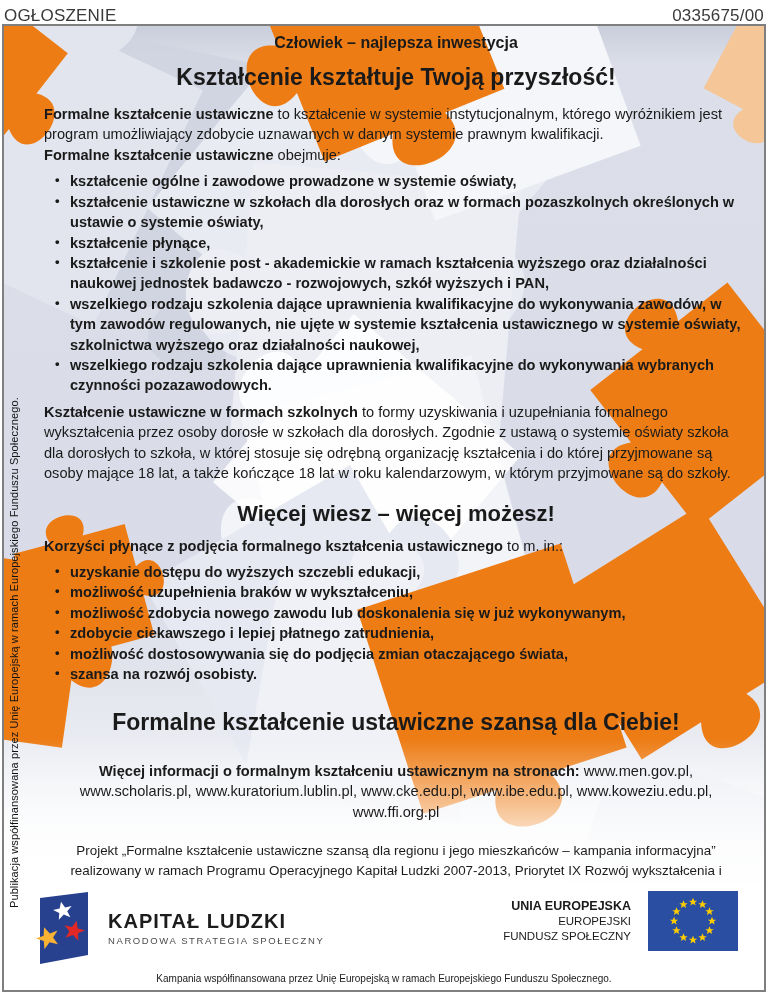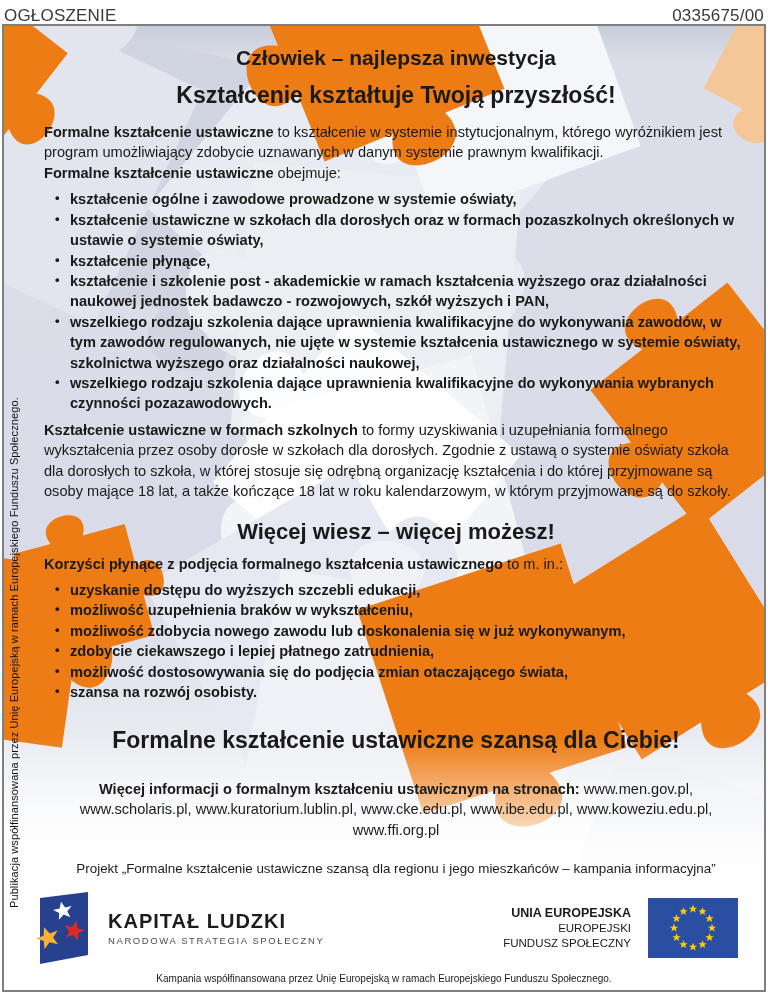--- a/index.html
+++ b/index.html
@@ -25,35 +25,35 @@
     position:absolute;left:0;right:0;top:74%;height:18%;
     background:linear-gradient(180deg,rgba(255,255,255,0) 0%,rgba(255,255,255,.9) 65%,#fff 100%);
     pointer-events:none;
   }
   .sidebar-vertical{
     position:absolute;left:4px;top:882px;width:560px;
     transform:rotate(-90deg);transform-origin:left top;
     font-size:11px;color:#111;white-space:nowrap;z-index:5;letter-spacing:.1px;
   }
   .content{position:relative;z-index:3;padding:8px 16px 0 40px;}
-  .tagline{text-align:center;font-weight:bold;font-size:21px;margin:12px 0 12px;}
+  .tagline{text-align:center;font-weight:bold;font-size:16px;margin:0 0 12px;}
   .main-title{text-align:center;font-weight:bold;font-size:23px;margin:0 0 13px;}
   p.body{font-size:14.6px;line-height:1.4;margin:0;}
   ul.blist{margin:6px;padding:0 0 0 18px;list-style:none;font-weight:bold;}
   ul.blist li{font-size:14.6px;line-height:1.4;position:relative;padding-left:2px;}
   ul.blist li::before{content:"•";position:absolute;left:-13px;top:0;font-size:13px;}
   .h2{ text-align:center;font-weight:bold;font-size:22px;margin:17px 0 9px;}
   .h3{ text-align:center;font-weight:bold;font-size:23px;margin:24px 0 0;}
   .info-line{text-align:center;font-size:14.6px;line-height:1.42;margin:25px 10px 0;}
   .project-line{text-align:center;font-size:13.4px;line-height:1.5;margin:18px 2px 0;color:#1c1c1c;}
   .campaign-line{text-align:center;font-size:14px;line-height:1.5;margin:15px 0 0;}
   b{font-weight:bold;}
   
   .footer{position:absolute;left:0;right:0;bottom:0;z-index:4;background:#fff;padding:8px 26px 6px;}
-  .logo-row{display:flex;align-items:center;justify-content:space-between;}
+  .logo-row{display:flex;align-items:flex-start;justify-content:space-between;}
   .kl-block{display:flex;align-items:center;gap:14px;}
   .kl-text .kl-title{font-size:20px;font-weight:bold;letter-spacing:1px;color:#1c1c1c;}
   .kl-text .kl-sub{font-size:9.5px;letter-spacing:1.6px;color:#4c4c4c;margin-top:2px;}
   .eu-block{display:flex;align-items:center;gap:17px;}
   .eu-text{text-align:right;line-height:1.25;}
   .eu-text .l1{font-size:12.5px;font-weight:bold;}
   .eu-text .l2,.eu-text .l3{font-size:11.5px;}
   .footer-note{text-align:center;font-size:10px;margin-top:8px;color:#1a1a1a;}
 </style>
 </head>

